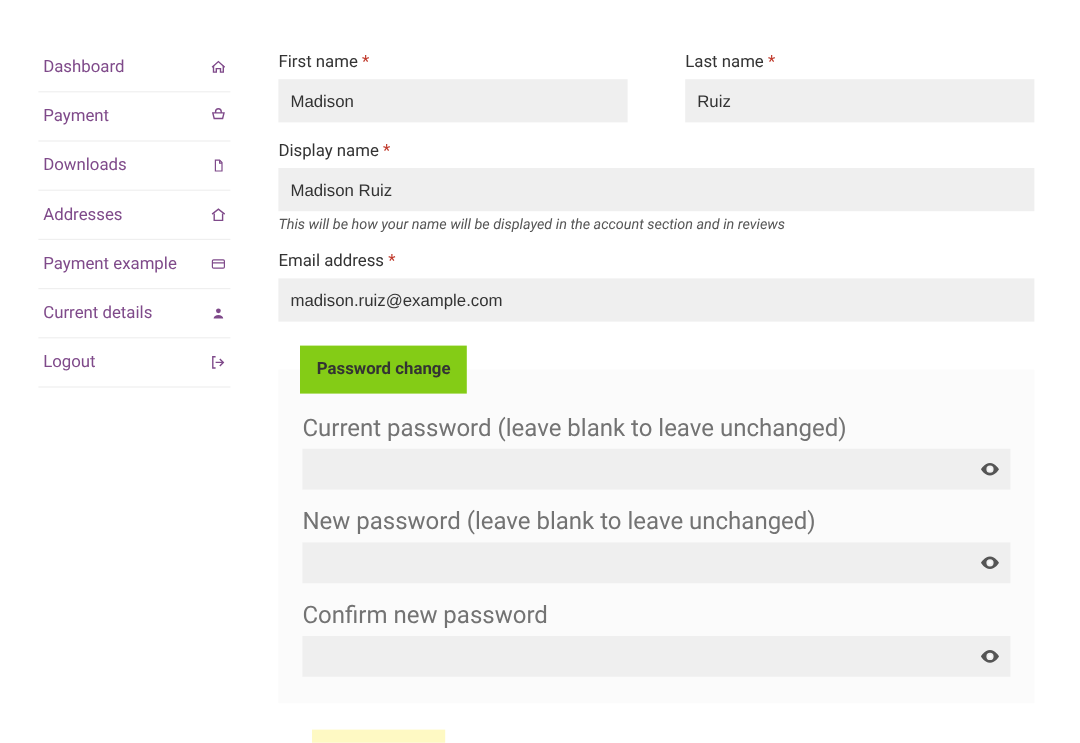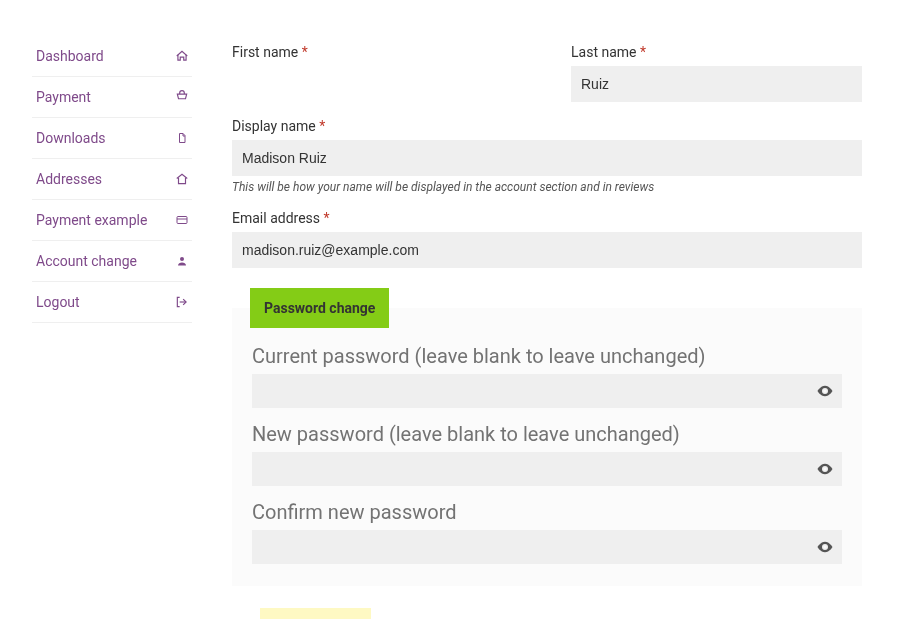--- a/index.html
+++ b/index.html
@@ -134,21 +134,21 @@
     <div class="side-item">
       <span class="lbl">Payment example</span>
       <span class="icn">
         <svg viewBox="0 0 24 24" width="14" height="12" fill="none" stroke="currentColor" stroke-width="2">
             <rect x="2" y="5" width="20" height="14" rx="2"></rect>
             <path d="M2 10h20"></path>
           </svg>
       </span>
     </div>
     <div class="side-item">
-      <span class="lbl">Account change</span>
+      <span class="lbl">Current details</span>
       <span class="icn">
         <svg viewBox="0 0 24 24" width="12" height="14" fill="currentColor">
             <circle cx="12" cy="8" r="4"></circle>
             <path d="M4 21c0-4 4-6 8-6s8 2 8 6"></path>
           </svg>
       </span>
     </div>
     <div class="side-item">
       <span class="lbl">Logout</span>
       <span class="icn">
@@ -161,20 +161,21 @@
     </div>
   </nav>
 
   <main class="content">
     <div class="row2">
       <div class="fld half">
         <label class="label">
           <span>First name</span>
           <span class="req">*</span>
         </label>
+        <input type="text" class="txt" value="Madison" style="">
       </div>
       <div class="fld half">
         <label class="label">
           <span>Last name</span>
           <span class="req">*</span>
         </label>
         <input type="text" class="txt" value="Ruiz" style="">
       </div>
     </div>
 

